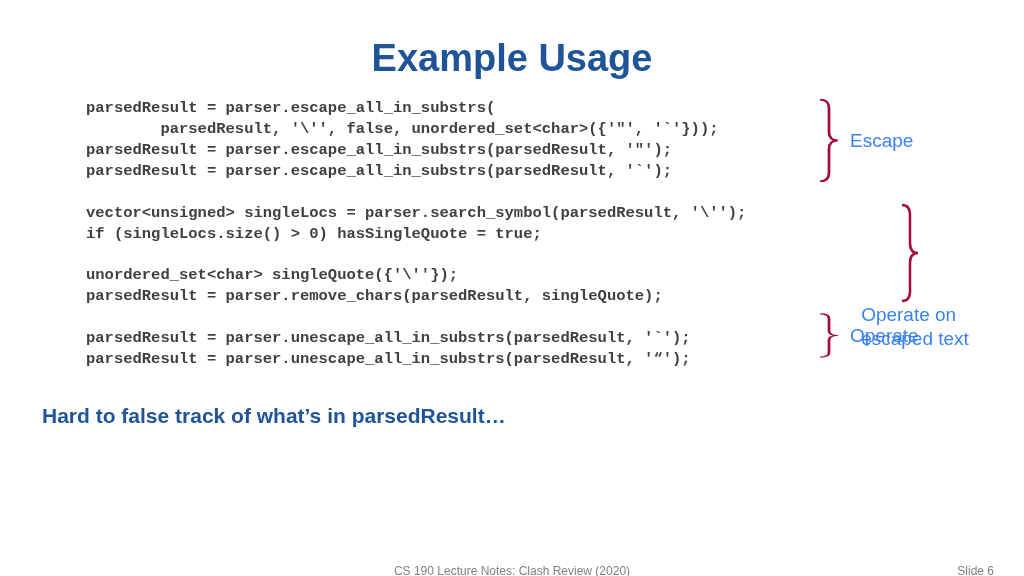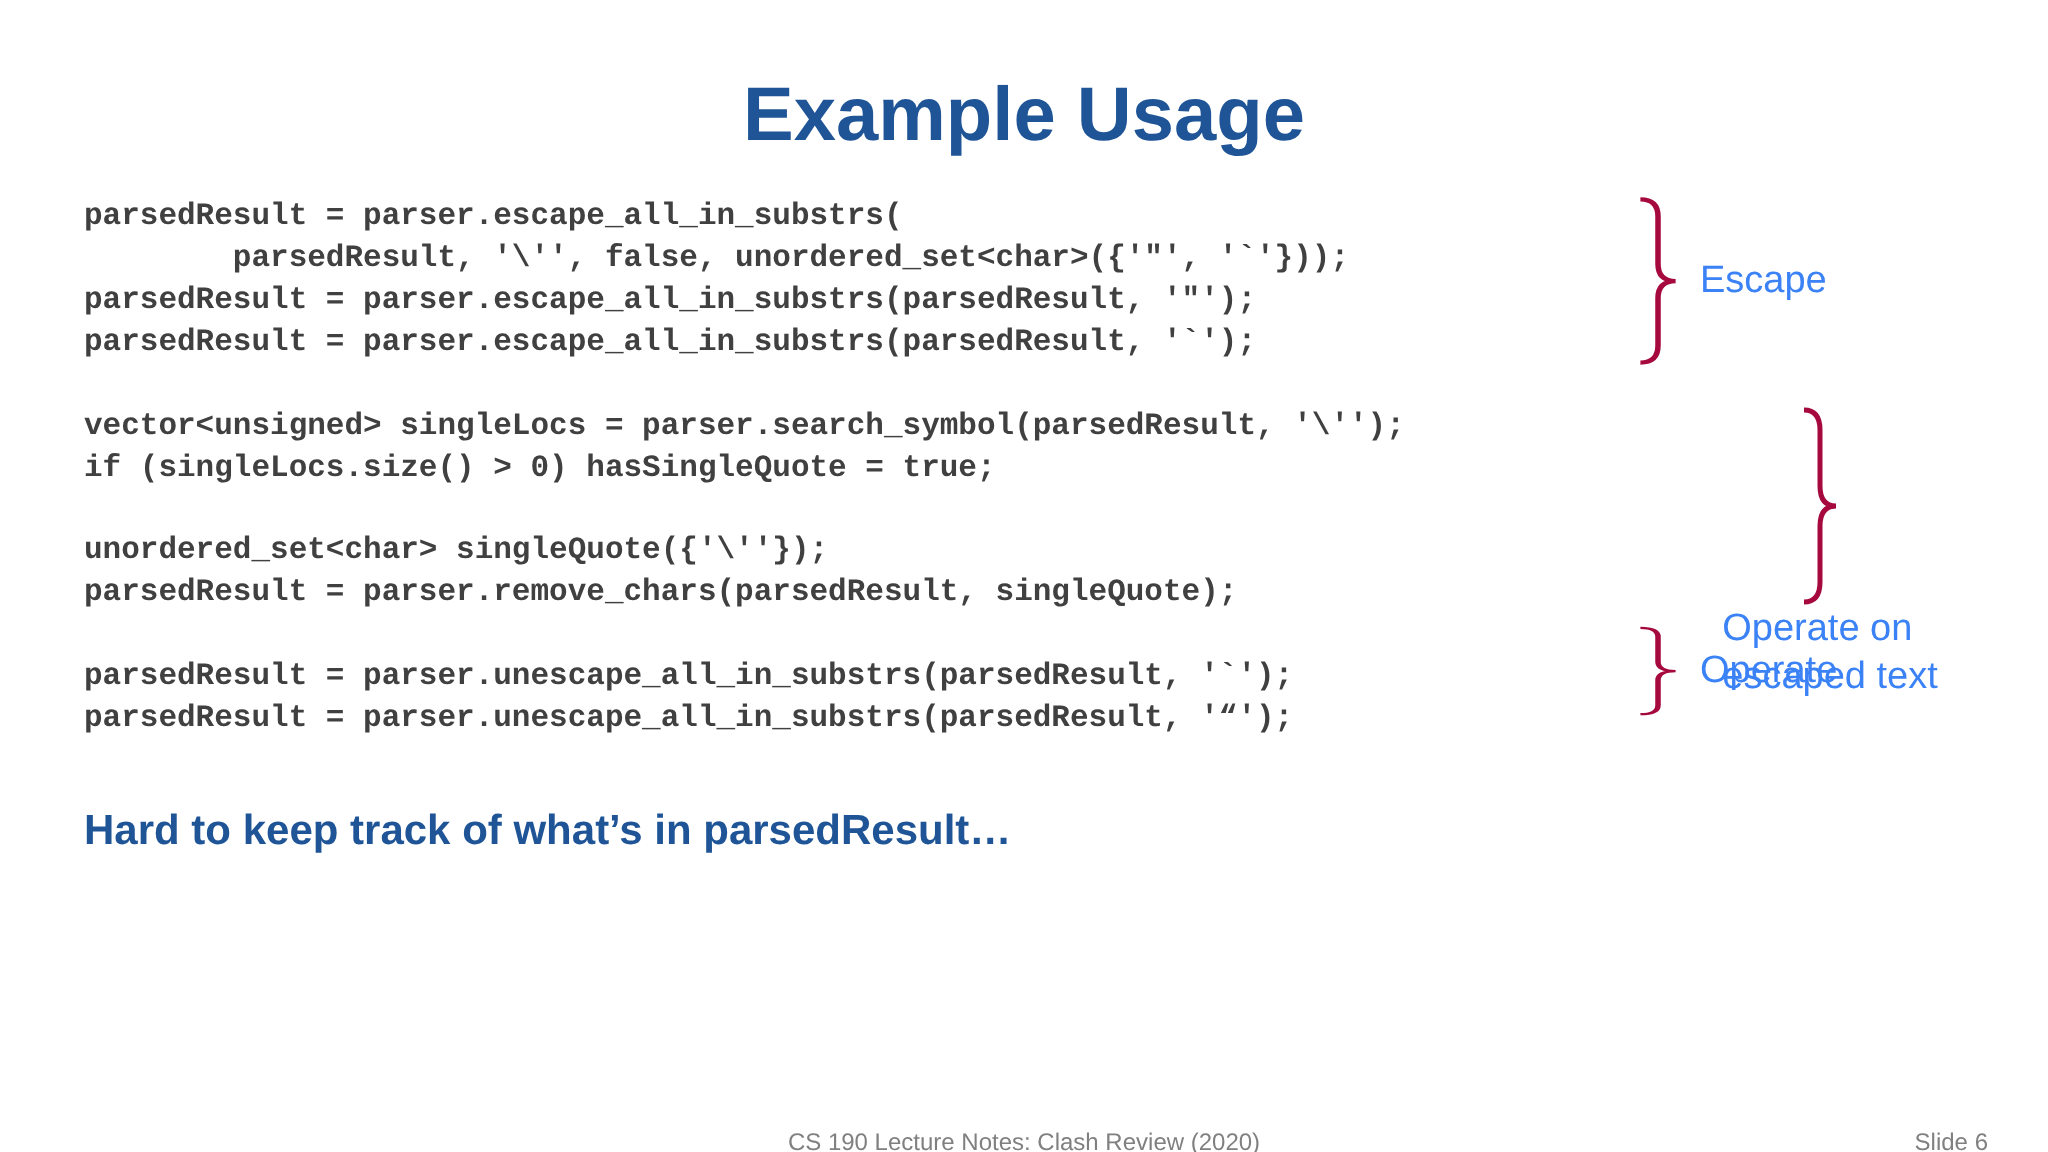--- a/index.html
+++ b/index.html
@@ -28,20 +28,21 @@
   .code-col {
     flex: 0 0 770px;
   }
   pre.code {
     font-family: "Courier New", Courier, monospace;
     font-size: 15.5px;
     line-height: 1.35;
     font-weight: bold;
     color: #404040;
     white-space: pre;
+    margin-left: 44px;
   }
   .annot-col {
     flex: 0 0 190px;
     padding-left: 6px;
   }
   .annot {
     display: flex;
     align-items: center;
     color: #3b82f6;
     font-size: 19px;
@@ -129,18 +130,18 @@
         <svg viewBox="0 0 20 100" preserveAspectRatio="none">
           <path d="M2 2 Q10 2 10 12 L10 40 Q10 50 18 50 Q10 50 10 60 L10 88 Q10 98 2 98" fill="none" stroke="#a6093d" stroke-width="2.5"></path>
         </svg>
       </div>
       <div class="annot-label">Operate</div>
     </div>
 
   </div>
 </div>
 
-<div class="caption">Hard to keep track of what’s in parsedResult…</div>
+<div class="caption">Hard to false track of what’s in parsedResult…</div>
 
 <div class="footer">
   <span class="footer-center">CS 190 Lecture Notes: Clash Review (2020)</span>
   <span class="footer-right">Slide 6</span>
 </div>
 
 </body></html>

